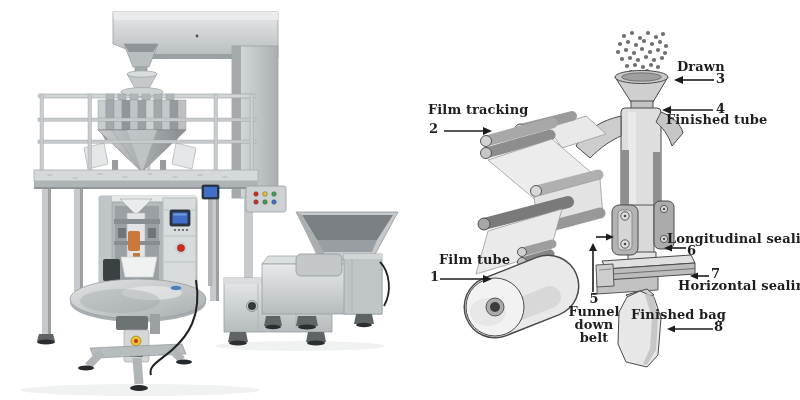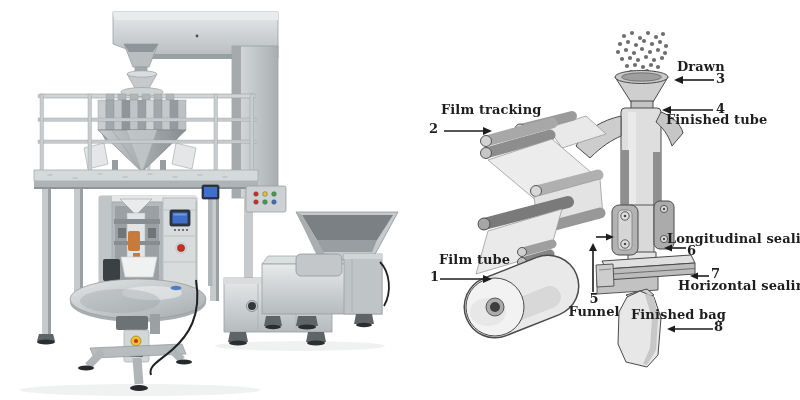--- a/index.html
+++ b/index.html
@@ -398,35 +398,36 @@
       <polygon points="264,248 272,244.5 272,251.5" stroke="none"></polygon>
       <line x1="298" y1="276" x2="309" y2="276"></line>
       <polygon points="290,276 298,272.5 298,279.5" stroke="none"></polygon>
       <line x1="275" y1="329" x2="313" y2="329"></line>
       <polygon points="267,329 275,325.5 275,332.5" stroke="none"></polygon>
     </g>
   </svg>
   </div>
 
   <div>
-    <span class="dlabel" style="left:441px;top:103px">Film tracking</span>
+    <span class="dlabel" style="left:428px;top:103px">Film tracking</span>
     <span class="dlabel" style="left:429px;top:122px">2</span>
 
     <span class="dlabel" style="left:677px;top:60px">Drawn</span>
     <span class="dlabel" style="left:716px;top:72px">3</span>
 
     <span class="dlabel" style="left:716px;top:102px">4</span>
     <span class="dlabel" style="left:666px;top:113px">Finished tube</span>
 
     <span class="dlabel" style="left:439px;top:253px">Film tube</span>
     <span class="dlabel" style="left:430px;top:270px">1</span>
 
     <div class="dlabel center" style="left:563px;top:292px;width:62px">
       <span style="display:block">5</span>
       <span style="display:block">Funnel</span>
+      <span style="display:block">down belt</span>
     </div>
 
     <span class="dlabel" style="left:667px;top:232px">Longitudinal sealing</span>
     <span class="dlabel" style="left:687px;top:244px">6</span>
 
     <span class="dlabel" style="left:711px;top:267px">7</span>
     <span class="dlabel" style="left:678px;top:279px">Horizontal sealing</span>
 
     <span class="dlabel" style="left:631px;top:308px">Finished bag</span>
     <span class="dlabel" style="left:714px;top:320px">8</span>

